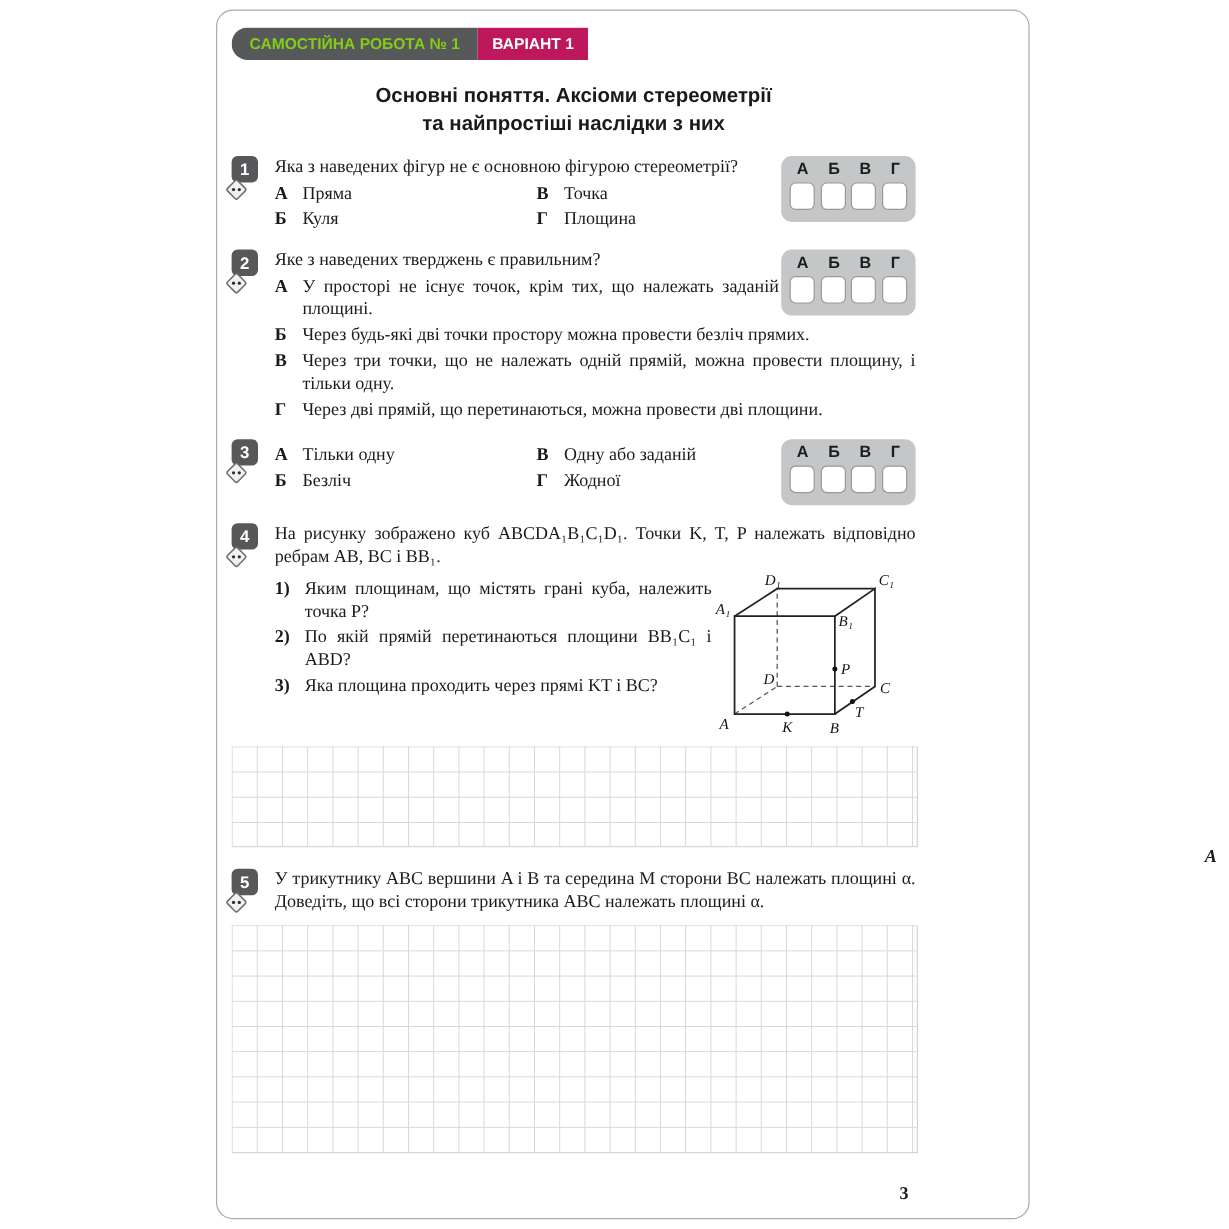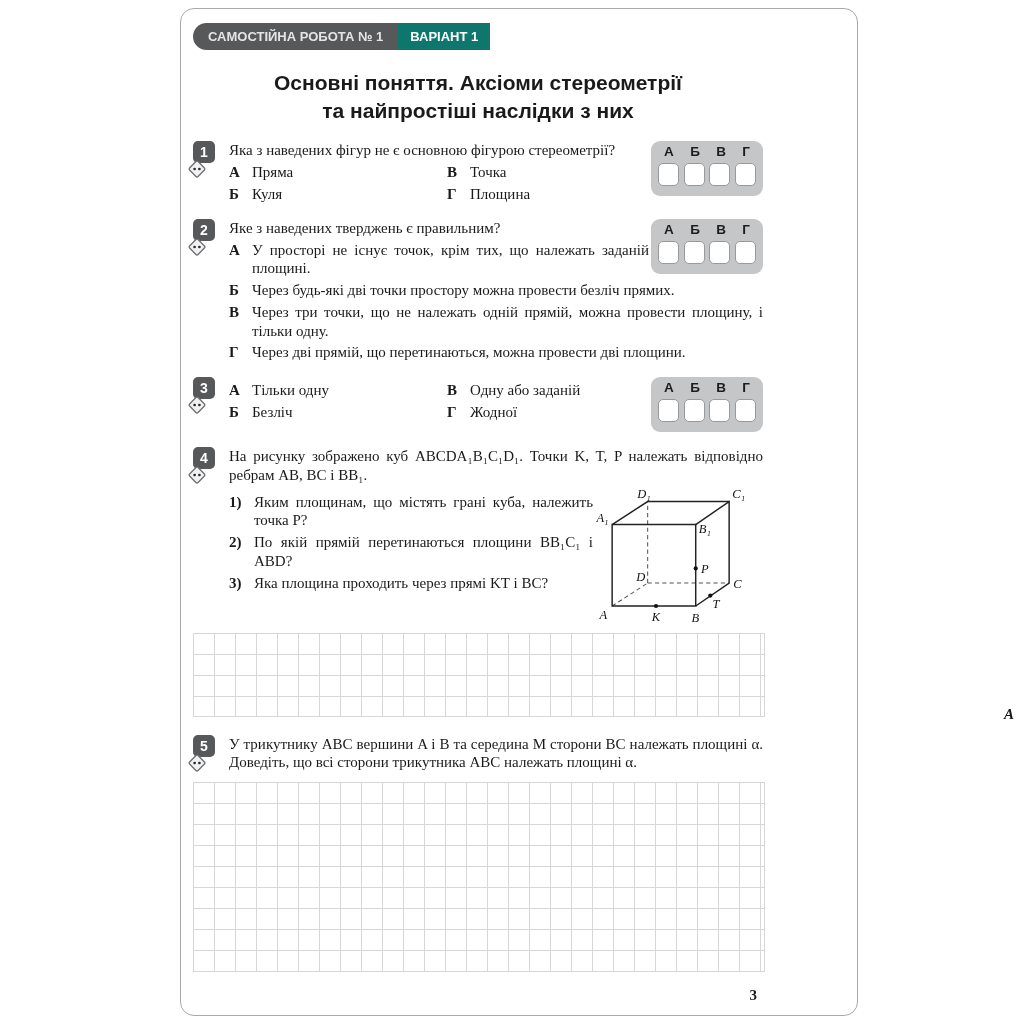--- a/index.html
+++ b/index.html
@@ -5,27 +5,27 @@
   *{margin:0;padding:0;box-sizing:border-box}
   html,body{background:#fff}
   body{width:1024px;height:1024px;position:relative;font-family:"Liberation Serif",serif;color:#1a1a1a;overflow:hidden}
 
   .page{position:absolute;left:180px;top:8px;width:678px;height:1008px;background:#fff;
         border:1px solid #a7a9ac;border-radius:14px;padding:14px 94px 0 12px}
 
   
   .header-bar{display:flex;align-items:stretch;height:27px;width:572px;border-radius:14px;overflow:hidden;
               font-family:"Liberation Sans",sans-serif;font-size:13px;font-weight:bold}
-  .hdr-dark{background:#57585a;color:#e5e5e5;display:flex;align-items:center;padding:0 15px;white-space:nowrap}
-  .hdr-mid{background:#0f766e;color:#fff;display:flex;align-items:center;padding:0 12px;white-space:nowrap}
+  .hdr-dark{background:#57585a;color:#84cc16;display:flex;align-items:center;padding:0 15px;white-space:nowrap}
+  .hdr-mid{background:#be185d;color:#fff;display:flex;align-items:center;padding:0 12px;white-space:nowrap}
   .hdr-rest{background:#bcbec0;color:#111;flex:1;display:flex;align-items:center;gap:7px;padding:0 10px}
   .date-input{background:#fff;border-radius:10px;height:19px;flex:1;max-width:122px;border:1px solid #98999b}
   .grade-box{background:#fff;border-radius:6px;height:20px;width:27px;border:1px solid #98999b}
 
-  .title{font-family:"Liberation Sans",sans-serif;font-size:21px;font-weight:bold;text-align:center;
+  .title{font-family:"Liberation Sans",sans-serif;font-size:17px;font-weight:bold;text-align:center;
          margin:19px 0 15px;line-height:1.35}
 
   
   .question{display:flex;margin-bottom:15px}
   .qnum-col{flex:0 0 36px}
   .qnum{width:22px;height:22px;background:#57585a;color:#fff;border-radius:5px;display:flex;align-items:center;
         justify-content:center;font-family:"Liberation Sans",sans-serif;font-weight:bold;font-size:14px}
   .dice{margin:-5px 0 0 -7px;display:block}
   .qbody{flex:1;font-size:15px;line-height:1.25}
   .qrow{display:flex;gap:2px}

